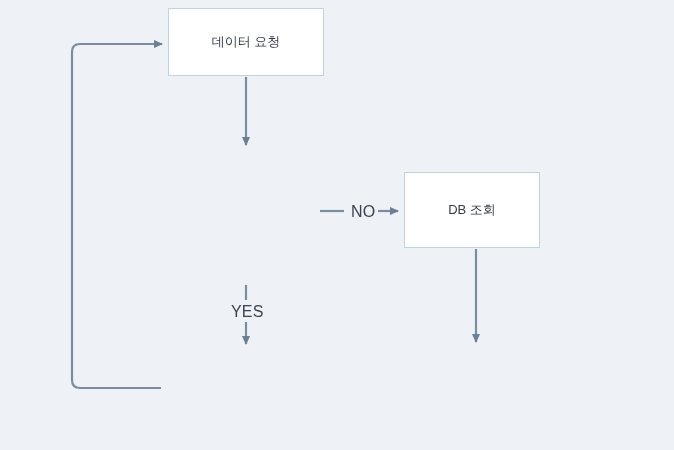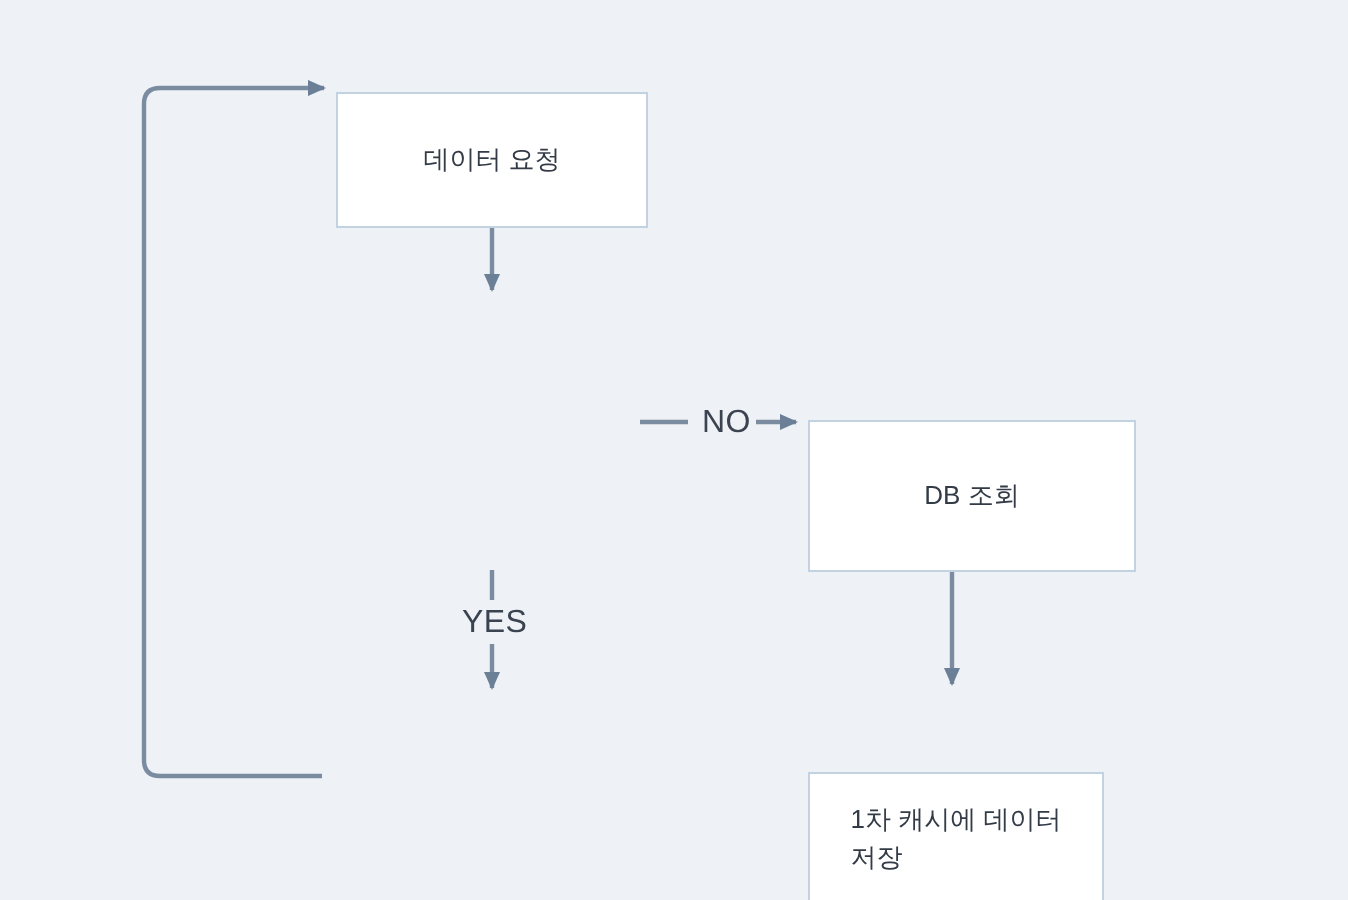--- a/index.html
+++ b/index.html
@@ -27,26 +27,25 @@
     width: 674px;
     height: 450px;
     pointer-events: none;
   }
   .node {
     position: absolute;
     box-sizing: border-box;
     display: flex;
     align-items: center;
     justify-content: center;
-    text-align: left;
+    text-align: right;
     color: #333b47;
     font-size: 13px;
     line-height: 1.45;
     white-space: pre-line;
-    margin-top: 38px;
   }
   .node-box {
     background: #ffffff;
     border: 1px solid #c3d2e0;
   }
   .node-diamond {
     background: transparent;
     border: none;
   }
   .diamond-shape {
@@ -68,21 +67,21 @@
     font-size: 16px;
     letter-spacing: 0.2px;
     background: #eef2f6;
     padding: 0 3px;
     white-space: nowrap;
   }
 
   
   #node-request   { left: 168px; top: 8px;   width: 156px; height: 68px; }
   #node-decision  { left: 182px; top: 151px; width: 137px; height: 133px; }
-  #node-db-query  { left: 404px; top: 172px; width: 164px; height: 76px; }
+  #node-db-query  { left: 404px; top: 172px; width: 136px; height: 76px; }
   #node-cache-ret { left: 162px; top: 350px; width: 164px; height: 80px; }
   #node-cache-sto { left: 404px; top: 348px; width: 148px; height: 68px; }
 
   
   #label-no  { left: 348px; top: 203px; }
   #label-yes { left: 228px; top: 303px; }
 </style>
 </head>
 <body>
 
@@ -111,22 +110,18 @@
   <div class="node node-box" id="node-request">
     <span>데이터 요청</span>
   </div>
 
 
   <div class="node node-box" id="node-db-query">
     <span>DB 조회</span>
   </div>
 
 
-  <div class="node node-box" id="node-cache-sto">
-    <span>1차 캐시에 데이터
-저장</span>
-  </div>
 
   <div class="edge-label" id="label-no">NO</div>
 
   <div class="edge-label" id="label-yes">YES</div>
 
 </div>
 
 </body></html>

